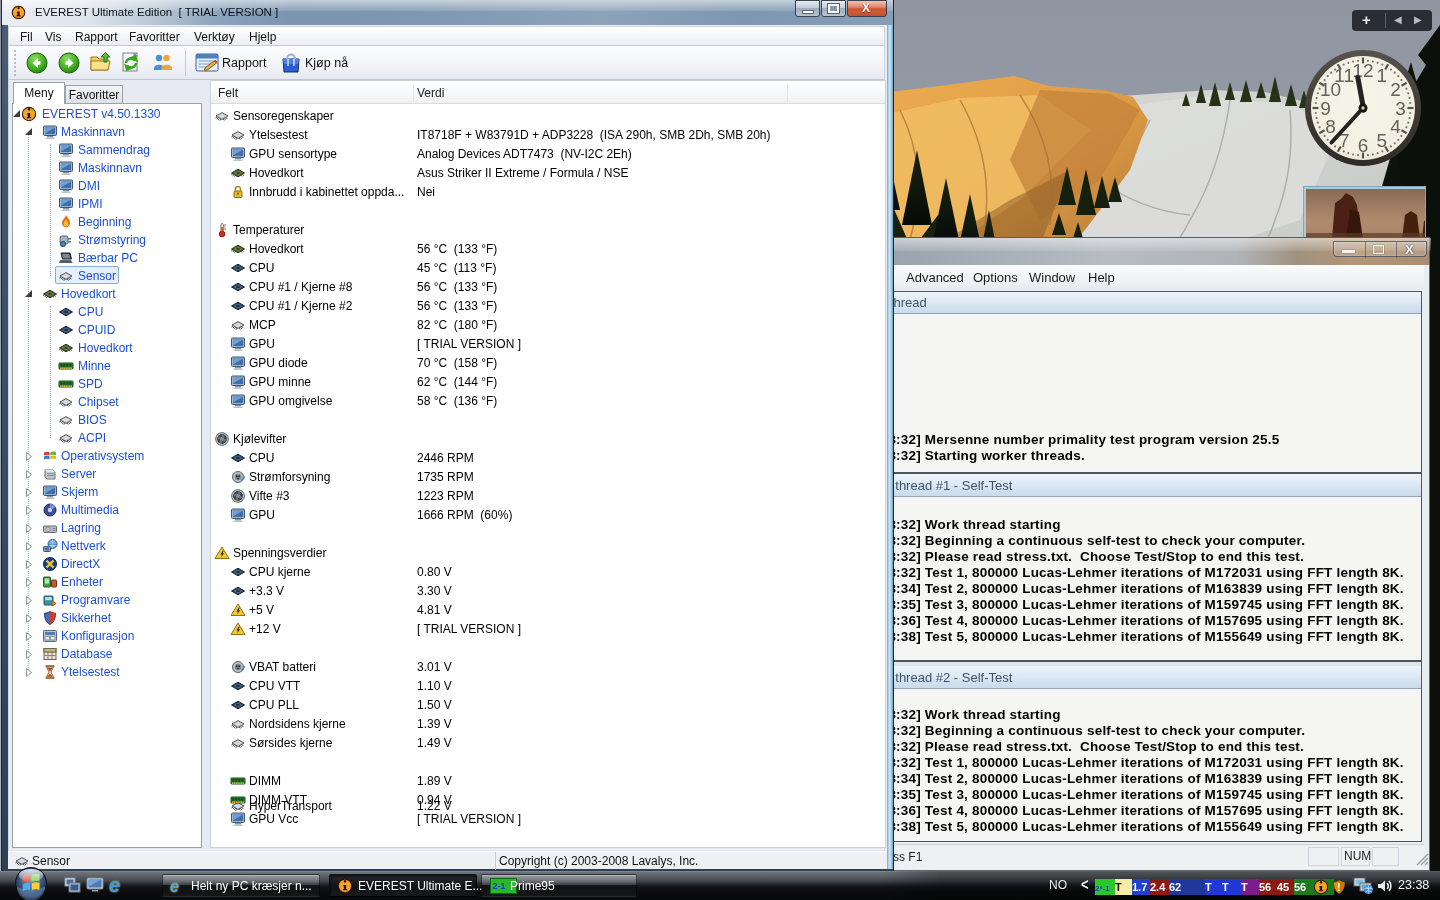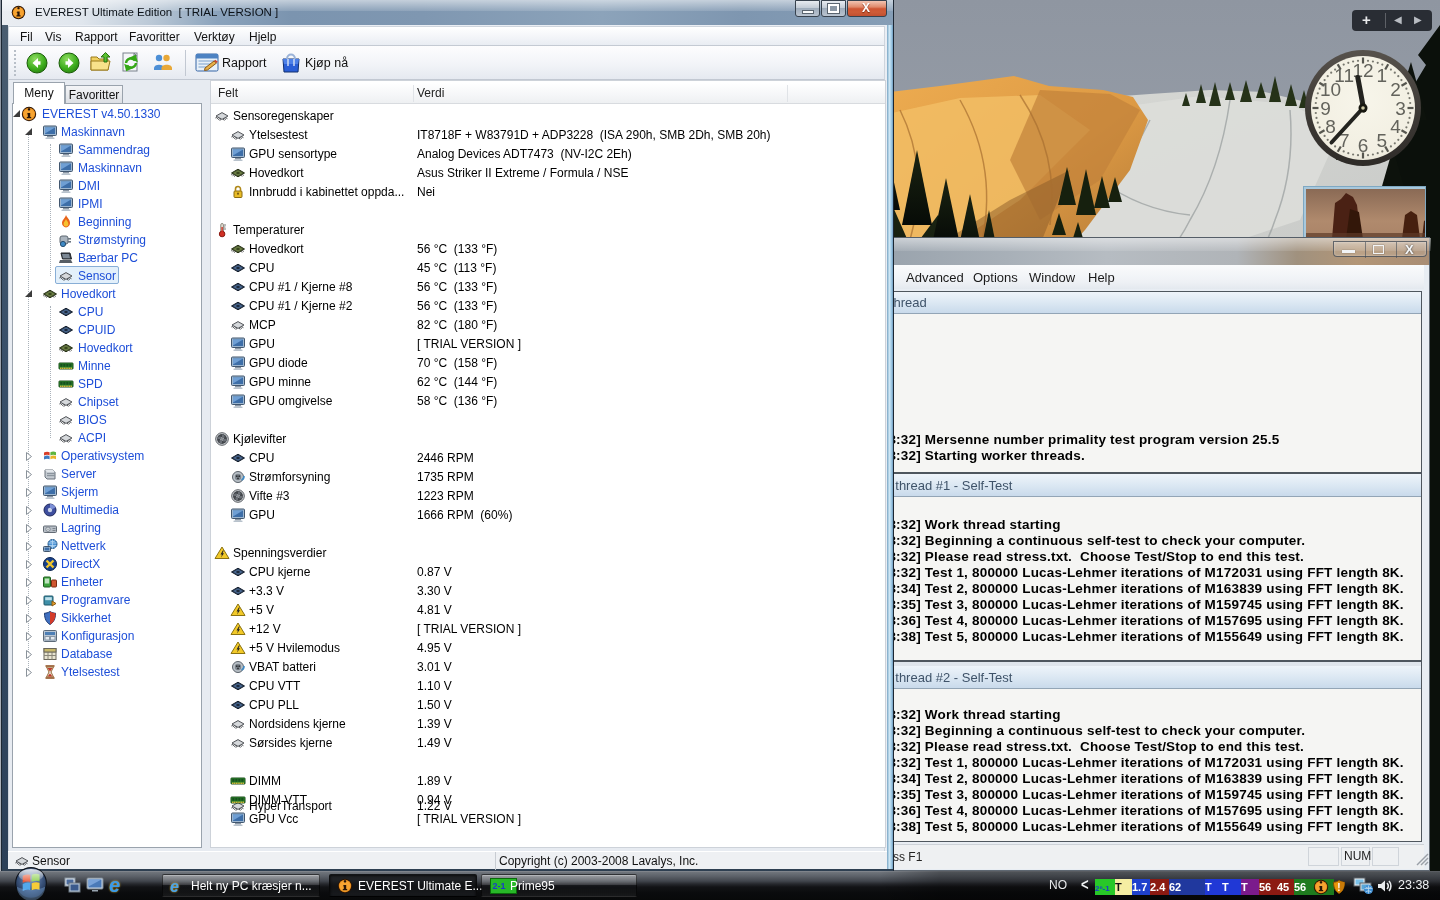--- a/index.html
+++ b/index.html
@@ -874,33 +874,30 @@
                   <use href="#i-fan"></use>
                 </svg><span class="rlb">Vifte #3</span><span class="rvl">1223 RPM</span></div>
 <div class="row" style="top:400.5px;"><svg class="ric" style="left:19px;" width="16" height="16" viewBox="0 0 16 16">
                   <use href="#i-pc"></use>
                 </svg><span class="rlb">GPU</span><span class="rvl">1666 RPM&nbsp;&nbsp;(60%)</span></div>
 <div class="row grp" style="top:438.5px;"><svg class="ric" style="left:3px;" width="16" height="16" viewBox="0 0 16 16">
                   <use href="#i-volt"></use>
                 </svg><span class="rlb">Spenningsverdier</span></div>
 <div class="row" style="top:457.5px;"><svg class="ric" style="left:19px;" width="16" height="16" viewBox="0 0 16 16">
                   <use href="#i-cpu"></use>
-                </svg><span class="rlb">CPU kjerne</span><span class="rvl">0.87 V</span></div>
+                </svg><span class="rlb">CPU kjerne</span><span class="rvl">0.80 V</span></div>
 <div class="row" style="top:476.5px;"><svg class="ric" style="left:19px;" width="16" height="16" viewBox="0 0 16 16">
                   <use href="#i-cpu"></use>
                 </svg><span class="rlb">+3.3 V</span><span class="rvl">3.30 V</span></div>
 <div class="row" style="top:495.5px;"><svg class="ric" style="left:19px;" width="16" height="16" viewBox="0 0 16 16">
                   <use href="#i-volt"></use>
                 </svg><span class="rlb">+5 V</span><span class="rvl">4.81 V</span></div>
 <div class="row" style="top:514.5px;"><svg class="ric" style="left:19px;" width="16" height="16" viewBox="0 0 16 16">
                   <use href="#i-volt"></use>
                 </svg><span class="rlb">+12 V</span><span class="rvl">[ TRIAL VERSION ]</span></div>
-<div class="row" style="top:533.5px;"><svg class="ric" style="left:19px;" width="16" height="16" viewBox="0 0 16 16">
-                  <use href="#i-volt"></use>
-                </svg><span class="rlb">+5 V Hvilemodus</span><span class="rvl">4.95 V</span></div>
 <div class="row" style="top:552.5px;"><svg class="ric" style="left:19px;" width="16" height="16" viewBox="0 0 16 16">
                   <use href="#i-psu"></use>
                 </svg><span class="rlb">VBAT batteri</span><span class="rvl">3.01 V</span></div>
 <div class="row" style="top:571.5px;"><svg class="ric" style="left:19px;" width="16" height="16" viewBox="0 0 16 16">
                   <use href="#i-cpu"></use>
                 </svg><span class="rlb">CPU VTT</span><span class="rvl">1.10 V</span></div>
 <div class="row" style="top:590.5px;"><svg class="ric" style="left:19px;" width="16" height="16" viewBox="0 0 16 16">
                   <use href="#i-cpu"></use>
                 </svg><span class="rlb">CPU PLL</span><span class="rvl">1.50 V</span></div>
 <div class="row" style="top:609.5px;"><svg class="ric" style="left:19px;" width="16" height="16" viewBox="0 0 16 16">

